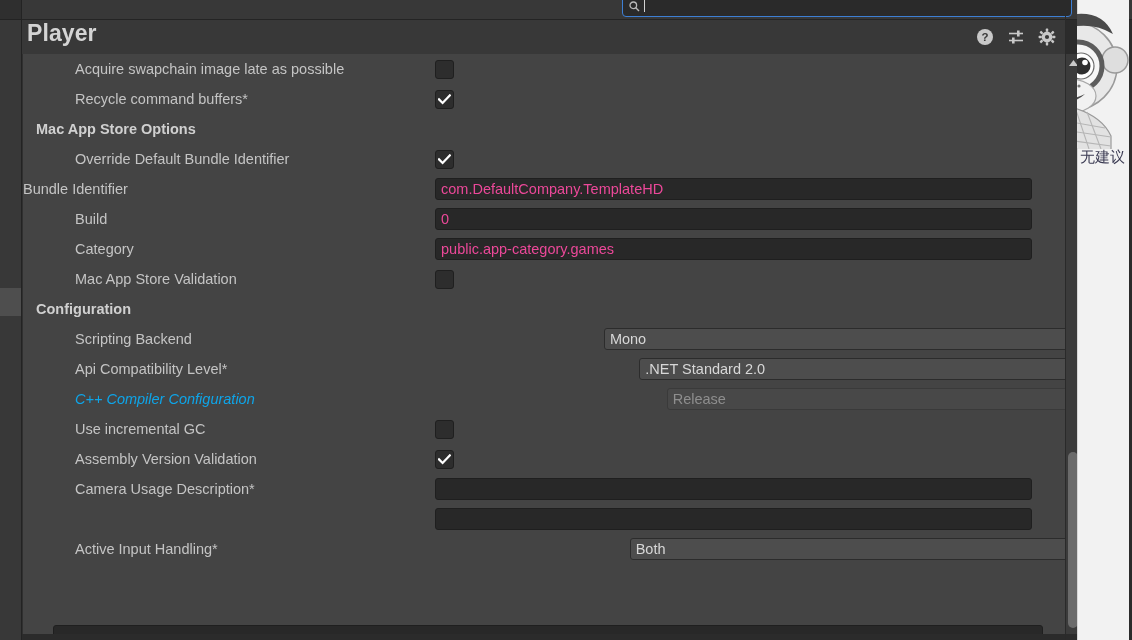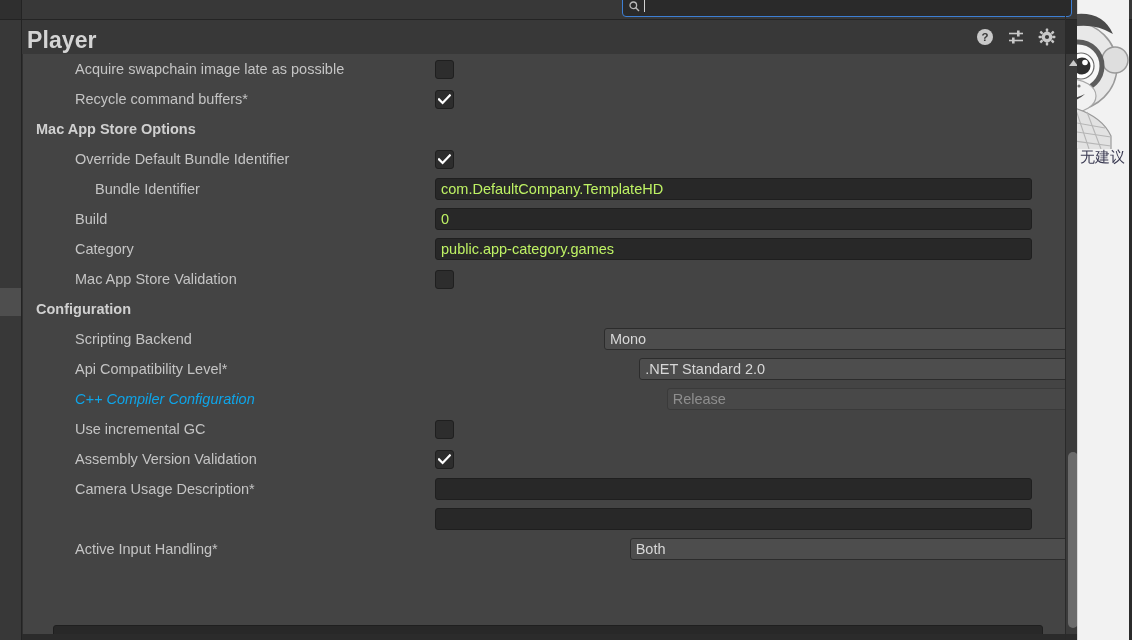--- a/index.html
+++ b/index.html
@@ -55,21 +55,21 @@
     width: 1px; height: 12px; background: #d2d2d2;
   }
   .search-box .ph {
     font-size: 11px; color: #7a7a7a;
   }
 
   
   .header {
     position: absolute; left: 22px; top: 20px; right: 66px; height: 34px;
     background: #383838;
-    display: flex; align-items: flex-end;
+    display: flex; align-items: flex-start;
   }
   .header-title {
     font-size: 23px; font-weight: bold; color: #d4d4d4;
     margin-left: 5px; letter-spacing: 0.1px;
   }
   .header-icons {
     position: absolute; right: 10px; top: 0; height: 34px;
     display: flex; align-items: center; gap: 13px;
   }
   .hicon { width: 18px; height: 18px; display: block; cursor: pointer; }
@@ -87,21 +87,21 @@
   .row {
     position: relative;
     height: 30px;
     display: flex; align-items: center;
   }
   .row .label {
     font-size: 14.5px; color: #c4c4c4; white-space: nowrap;
     flex: 0 0 auto;
   }
   .label.indent1 { padding-left: 52px; }
-  .label.indent2 { padding-left: 72px; }
+  .label.indent2 { }
   .label.disabled { color: #0ea5e9; font-style: italic; }
 
   .section-head {
     height: 30px; display: flex; align-items: center;
     padding-left: 13px;
     font-size: 14.5px; font-weight: bold; color: #d0d0d0;
   }
 
   
   .ctrl { position: absolute; left: 412px; }
@@ -111,21 +111,21 @@
     background: #2d2d2d; border: 1px solid #1f1f1f;
     display: flex; align-items: center; justify-content: center;
     cursor: pointer;
   }
   .checkbox svg { display: block; }
 
   .textfield {
     width: 597px; height: 22px;
     background: #282828; border: 1px solid #1f1f1f; border-radius: 3px;
     display: flex; align-items: center; padding: 0 5px;
-    font-size: 14.5px; color: #bef264; cursor: text;
+    font-size: 14.5px; color: #ec4899; cursor: text;
     overflow: hidden; white-space: nowrap;
   }
 
   .dropdown {
     width: 597px; height: 22px;
     background: #4d4d4d; border: 1px solid #2c2c2c; border-radius: 3px;
     display: flex; align-items: center; padding: 0 5px;
     font-size: 14.5px; color: #d7d7d7; cursor: pointer;
     position: relative; white-space: nowrap;
   }

